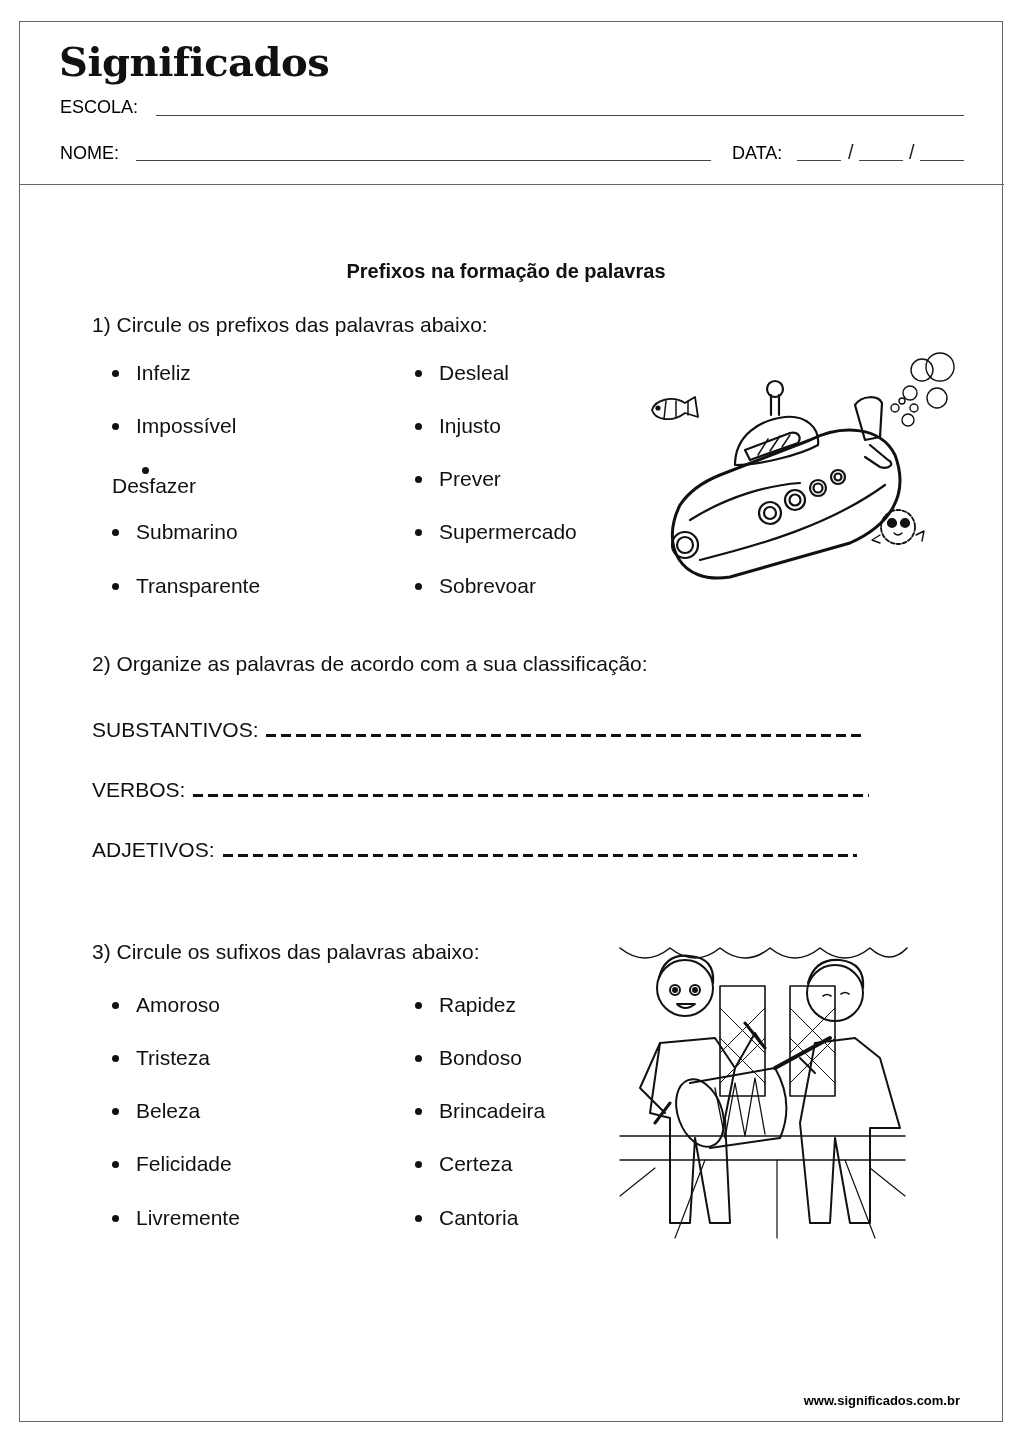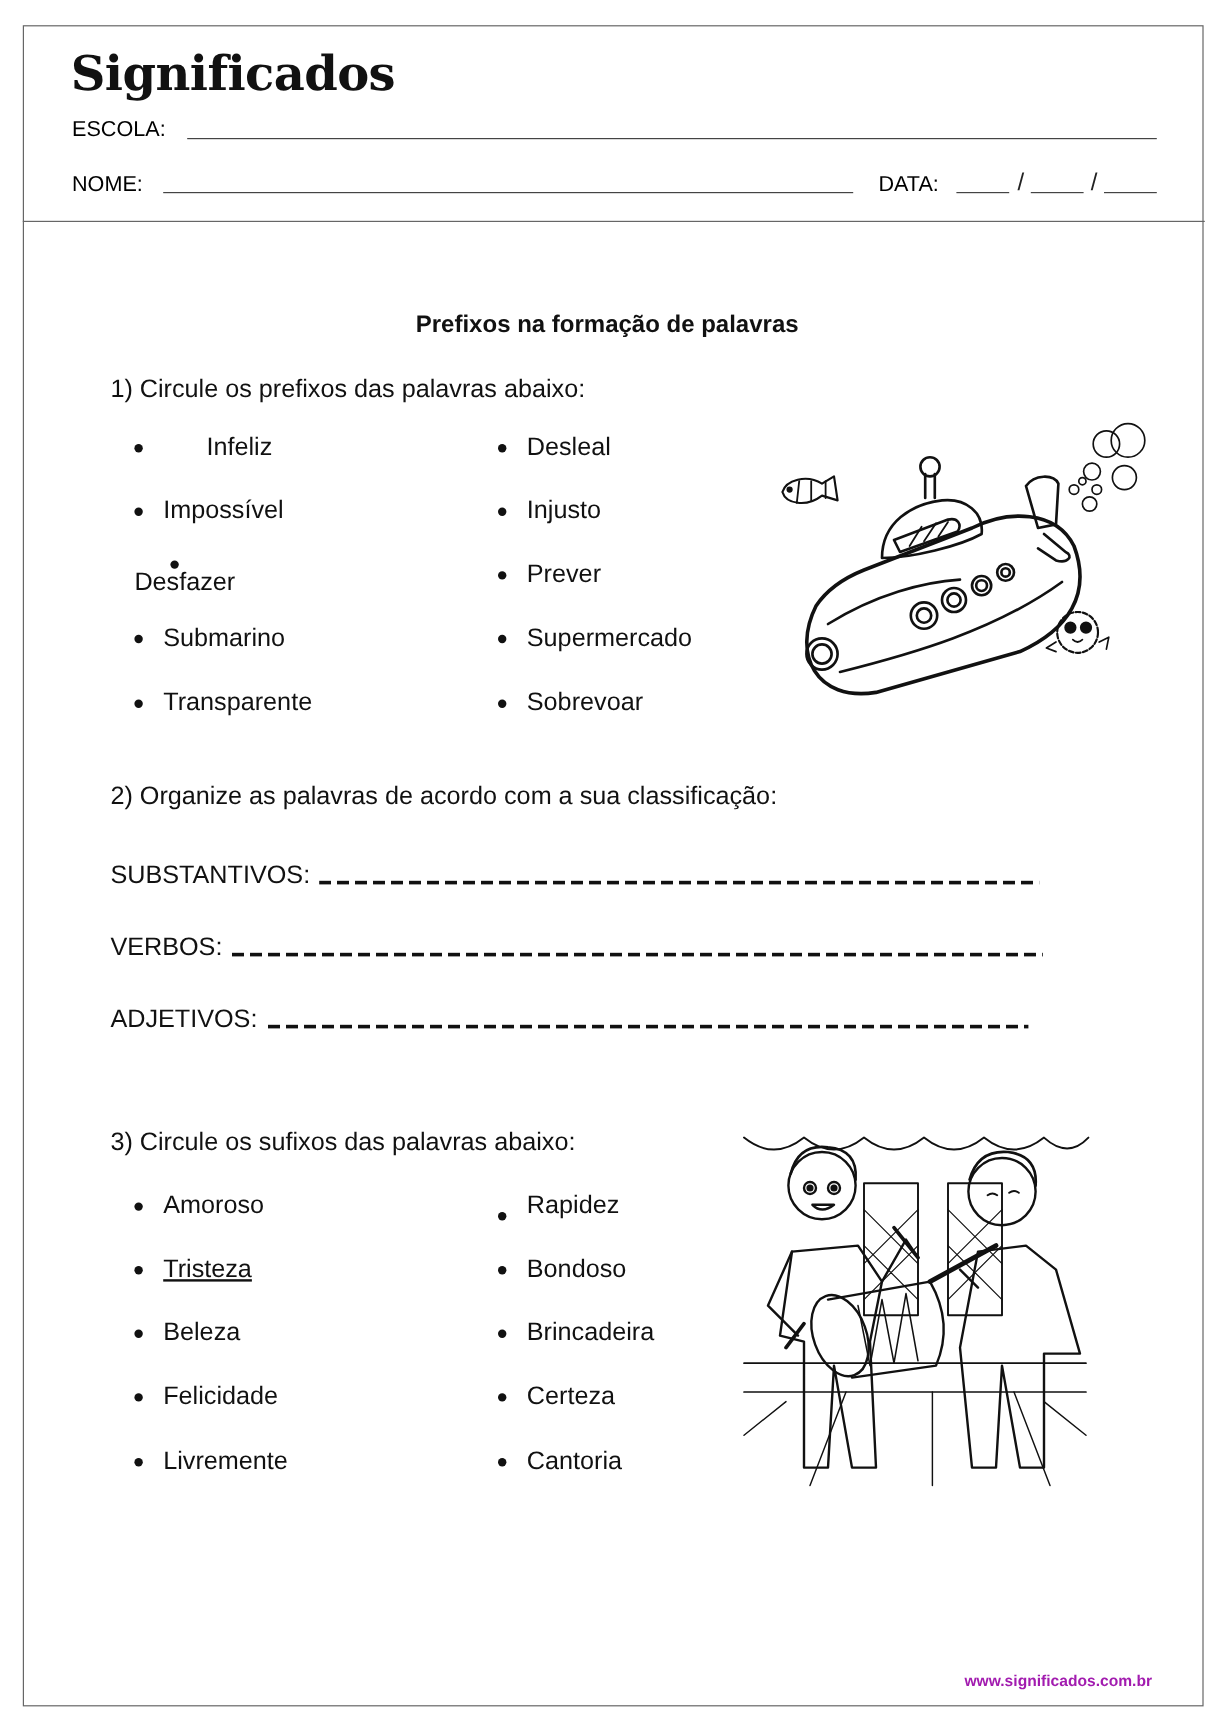--- a/index.html
+++ b/index.html
@@ -18,21 +18,21 @@
   .title { position: absolute; left: 0; width: 1012px; top: 260px; text-align: center;
            font-weight: bold; font-size: 20px; }
   .q { position: absolute; left: 92px; font-size: 21px; }
   .word { position: absolute; font-size: 21px; display: flex; align-items: center; }
   .bullet { display: inline-block; width: 7px; height: 7px; border-radius: 50%;
             background: #111; margin-right: 17px; }
   .blank-row { position: absolute; left: 92px; font-size: 21px; display: flex; align-items: flex-end; }
   .dashes { display: inline-block; height: 3px; margin-left: 8px; margin-bottom: 5px;
             background: repeating-linear-gradient(90deg, #111 0 10px, transparent 10px 15px); }
   .illus { position: absolute; }
-  .footer { position: absolute; right: 64px; top: 1393px; font-size: 13px; font-weight: bold; color: #a21caf; }
+  .footer { position: absolute; right: 64px; top: 1393px; font-size: 13px; font-weight: bold; color: #000000; }
 </style>
 </head>
 <body>
 
 <div class="frame"></div>
 
 <div class="brand">Significados</div>
 
 <div class="field-label" style="left:60px; top:97px;">ESCOLA:</div>
 <div class="field-line" style="left:156px; top:115px; width:808px;"></div>
@@ -46,21 +46,21 @@
 <div class="field-line" style="left:859px; top:160px; width:44px;"></div>
 <div class="slash" style="left:909px; top:141px;">/</div>
 <div class="field-line" style="left:920px; top:160px; width:44px;"></div>
 
 <div class="header-divider"></div>
 
 <div class="title">Prefixos na formação de palavras</div>
 
 <div class="q" style="top:313px;">1) Circule os prefixos das palavras abaixo:</div>
 
-<div class="word" style="left:112px; top:361px;gap:36px;">
+<div class="word" style="left:112px; top:361px;">
     <span class="bullet"></span>
     <span>Infeliz</span>
   </div>
 <div class="word" style="left:112px; top:414px;">
     <span class="bullet"></span>
     <span>Impossível</span>
   </div>
 <div class="word" style="left:112px; top:467px;flex-direction:column;">
     <span class="bullet"></span>
     <span>Desfazer</span>
@@ -157,38 +157,38 @@
   <span>ADJETIVOS:</span>
   <span class="dashes" style="width:634px;"></span>
 </div>
 
 <div class="q" style="top:940px;">3) Circule os sufixos das palavras abaixo:</div>
 
 <div class="word" style="left:112px; top:993px;">
     <span class="bullet"></span>
     <span>Amoroso</span>
   </div>
-<div class="word" style="left:112px; top:1046px;text-decoration:underline;">
+<div class="word" style="left:112px; top:1046px;">
     <span class="bullet"></span>
     <span>Tristeza</span>
   </div>
 <div class="word" style="left:112px; top:1099px;">
     <span class="bullet"></span>
     <span>Beleza</span>
   </div>
 <div class="word" style="left:112px; top:1152px;">
     <span class="bullet"></span>
     <span>Felicidade</span>
   </div>
 <div class="word" style="left:112px; top:1206px;">
     <span class="bullet"></span>
     <span>Livremente</span>
   </div>
 
-<div class="word" style="left:415px; top:993px;align-items:flex-end;">
+<div class="word" style="left:415px; top:993px;">
     <span class="bullet"></span>
     <span>Rapidez</span>
   </div>
 <div class="word" style="left:415px; top:1046px;">
     <span class="bullet"></span>
     <span>Bondoso</span>
   </div>
 <div class="word" style="left:415px; top:1099px;">
     <span class="bullet"></span>
     <span>Brincadeira</span>

